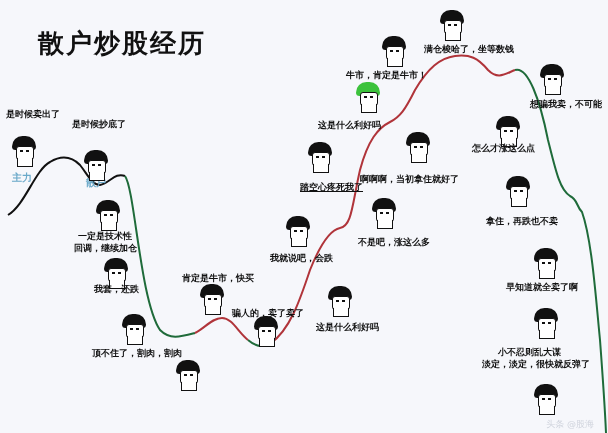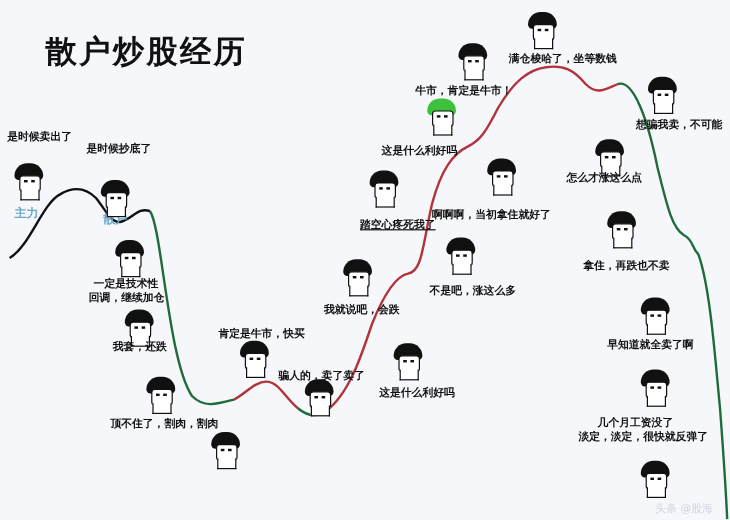--- a/index.html
+++ b/index.html
@@ -202,16 +202,16 @@
 <div class="lbl" style="left:358px; top:236px;text-align:right;">不是吧，涨这么多</div>
 <div class="lbl" style="left:300px; top:181px;text-decoration:underline;">踏空心疼死我了</div>
 <div class="lbl" style="left:360px; top:173px;">啊啊啊，当初拿住就好了</div>
 <div class="lbl" style="left:318px; top:119px;">这是什么利好吗</div>
 <div class="lbl" style="left:346px; top:69px;text-align:right;">牛市，肯定是牛市！</div>
 <div class="lbl" style="left:424px; top:43px;text-align:right;">满仓梭哈了，坐等数钱</div>
 <div class="lbl" style="left:472px; top:142px;">怎么才涨这么点</div>
 <div class="lbl" style="left:530px; top:98px;">想骗我卖，不可能</div>
 <div class="lbl" style="left:486px; top:215px;">拿住，再跌也不卖</div>
 <div class="lbl" style="left:506px; top:281px;">早知道就全卖了啊</div>
-<div class="lbl" style="left:498px; top:346px;">几个月工资没了</div>
+<div class="lbl" style="left:498px; top:346px;">小不忍则乱大谋</div>
 <div class="lbl" style="left:482px; top:358px;">淡定，淡定，很快就反弹了</div>
 
 <div class="watermark">头条 @股海</div>
 
 </body></html>

